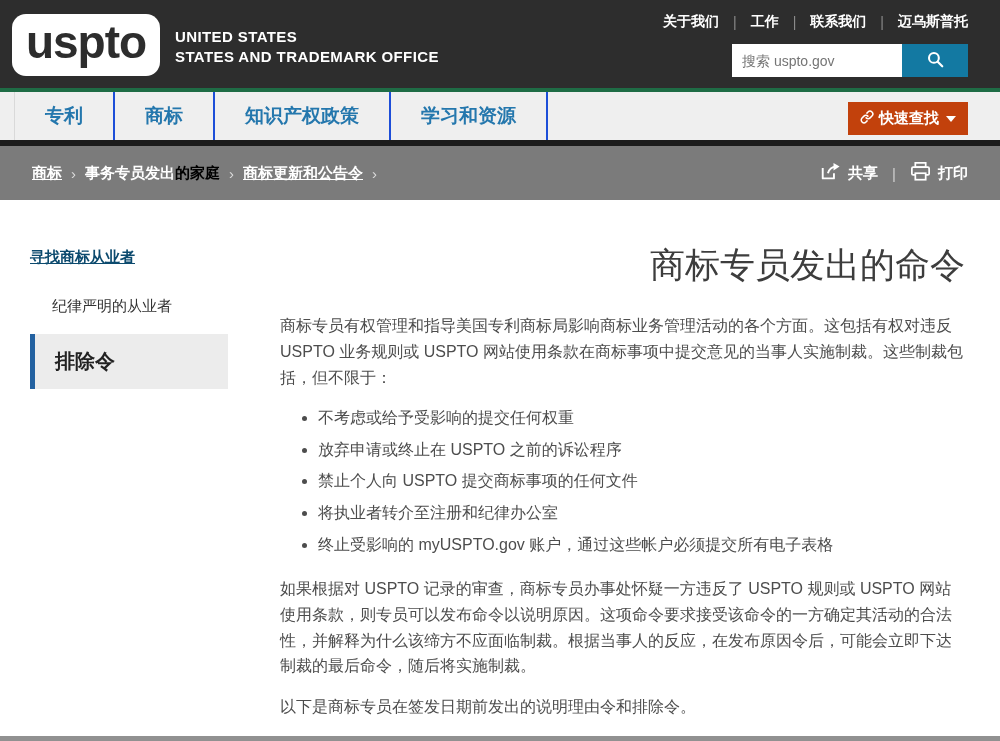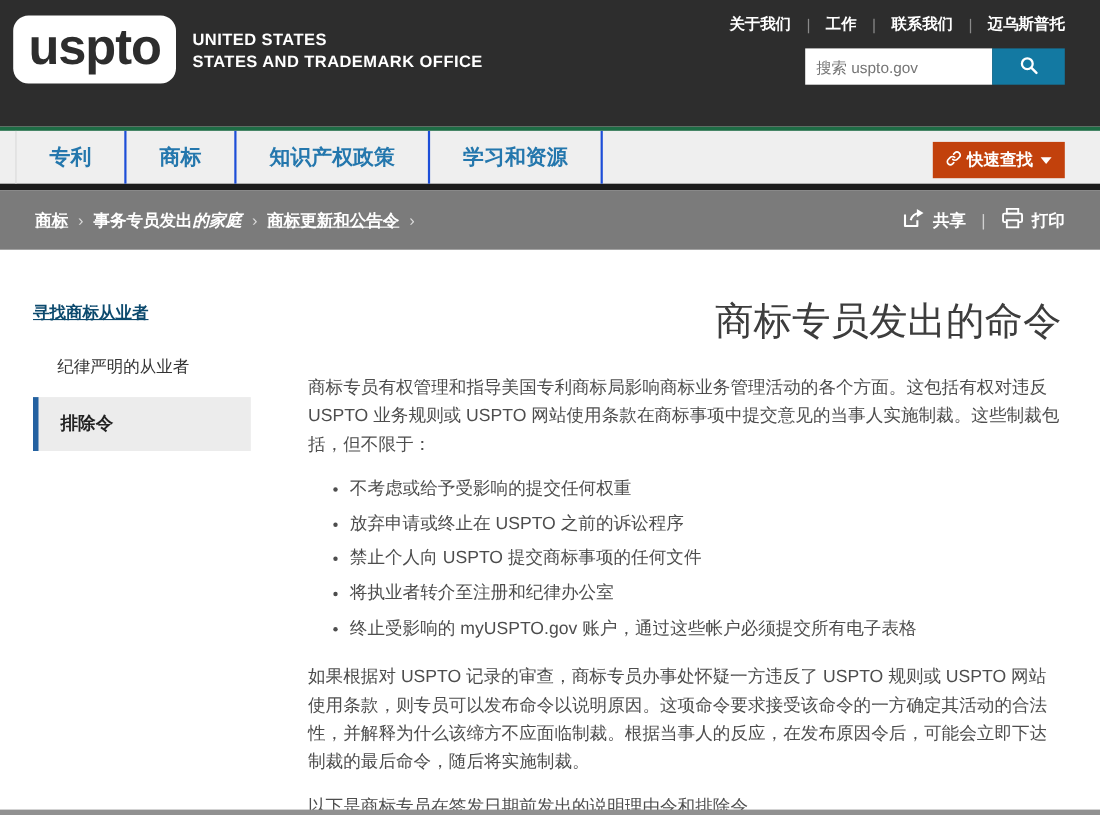--- a/index.html
+++ b/index.html
@@ -1,20 +1,20 @@
 <!DOCTYPE html>
 <html><head>
 <meta charset="utf-8">
 <style>
   * { margin:0; padding:0; box-sizing:border-box; }
   body { font-family:"Liberation Sans","DejaVu Sans",sans-serif; background:#fff; }
   .page { position:relative; width:1000px; height:741px; overflow:hidden; background:#fff; }
 
   
-  .header { position:relative; height:115px; background:#2d2d2d; }
+  .header { position:relative; height:88px; background:#2d2d2d; }
   .logo-box { position:absolute; left:12px; top:14px; width:148px; height:62px;
     background:#fff; border-radius:14px; display:flex; align-items:center; justify-content:center; }
   .logo-text { font-size:46px; font-weight:bold; color:#2d2d2d; letter-spacing:-1px; line-height:1; padding-bottom:6px; }
   .agency { position:absolute; left:175px; top:27px; color:#fff; font-weight:bold;
     font-size:15px; line-height:1.3; letter-spacing:.4px; }
   .utility { position:absolute; right:32px; top:13px; display:flex; align-items:center; gap:14px;
     color:#fff; font-size:14px; font-weight:bold; }
   .utility .sep { color:#8a8a8a; font-weight:normal; }
   .utility a { color:#fff; text-decoration:none; cursor:pointer; }
   .search-wrap { position:absolute; right:32px; top:44px; display:flex; }
@@ -37,34 +37,34 @@
     gap:5px; padding:0 12px; cursor:pointer; font-family:inherit; }
   .caret-down { width:0; height:0; border-left:5px solid transparent; border-right:5px solid transparent;
     border-top:6px solid #fff; margin-left:2px; }
 
   
   .crumb-bar { height:54px; background:#7b7b7b; display:flex; align-items:center;
     justify-content:space-between; padding:0 32px; color:#fff; font-size:15px; font-weight:bold; }
   .crumbs { display:flex; align-items:center; gap:9px; }
   .crumb-link { color:#fff; text-decoration:underline; cursor:pointer; }
   .crumb-plain { color:#fff; text-decoration:none; }
-  .crumb-dark { color:#ffffff;font-style:italic; }
+  .crumb-dark { color:#000000; }
   .crumb-sep { color:#dcdcdc; font-weight:normal; }
   .page-actions { display:flex; align-items:center; gap:14px; }
   .action-link { display:flex; align-items:center; gap:7px; color:#fff; cursor:pointer; text-decoration:none; }
   .action-sep { color:#d0d0d0; font-weight:normal; }
 
   
   .main { display:flex; align-items:flex-start; }
   .sidebar { width:270px; flex:0 0 270px; padding-top:48px; }
   .side-link { display:block; margin-left:30px; font-size:15px; font-weight:bold; color:#0c4a6e;
     text-decoration:underline; cursor:pointer; }
   .side-item { display:block; margin:30px 0 0 52px; font-size:15px; color:#333; cursor:pointer; text-decoration:none; }
   .side-active { margin:18px 0 0 30px; width:198px; background:#ececec; border-left:5px solid #2361a0;
-    padding:14px 10px 14px 20px; font-size:16px; font-weight:bold; color:#222; cursor:pointer; }
+    padding:14px 10px 14px 20px; font-size:20px; font-weight:bold; color:#222; cursor:pointer; }
 
   .content { flex:1; padding:28px 35px 0 10px; }
   .content h1 { font-size:35px; font-weight:500; color:#3d3d3d; margin:14px 0 24px;text-align:right; }
   .content p { font-size:16px; color:#4d4d4d; line-height:1.62; margin:15px 0; }
   .content ul { margin:14px 0 18px 0; padding-left:38px; }
   .content li { font-size:16px; color:#4d4d4d; line-height:1.55; margin-bottom:7px; }
 
   .footer-strip { position:absolute; left:0; bottom:0; width:100%; height:5px; background:#919191; }
 </style>
 </head>

